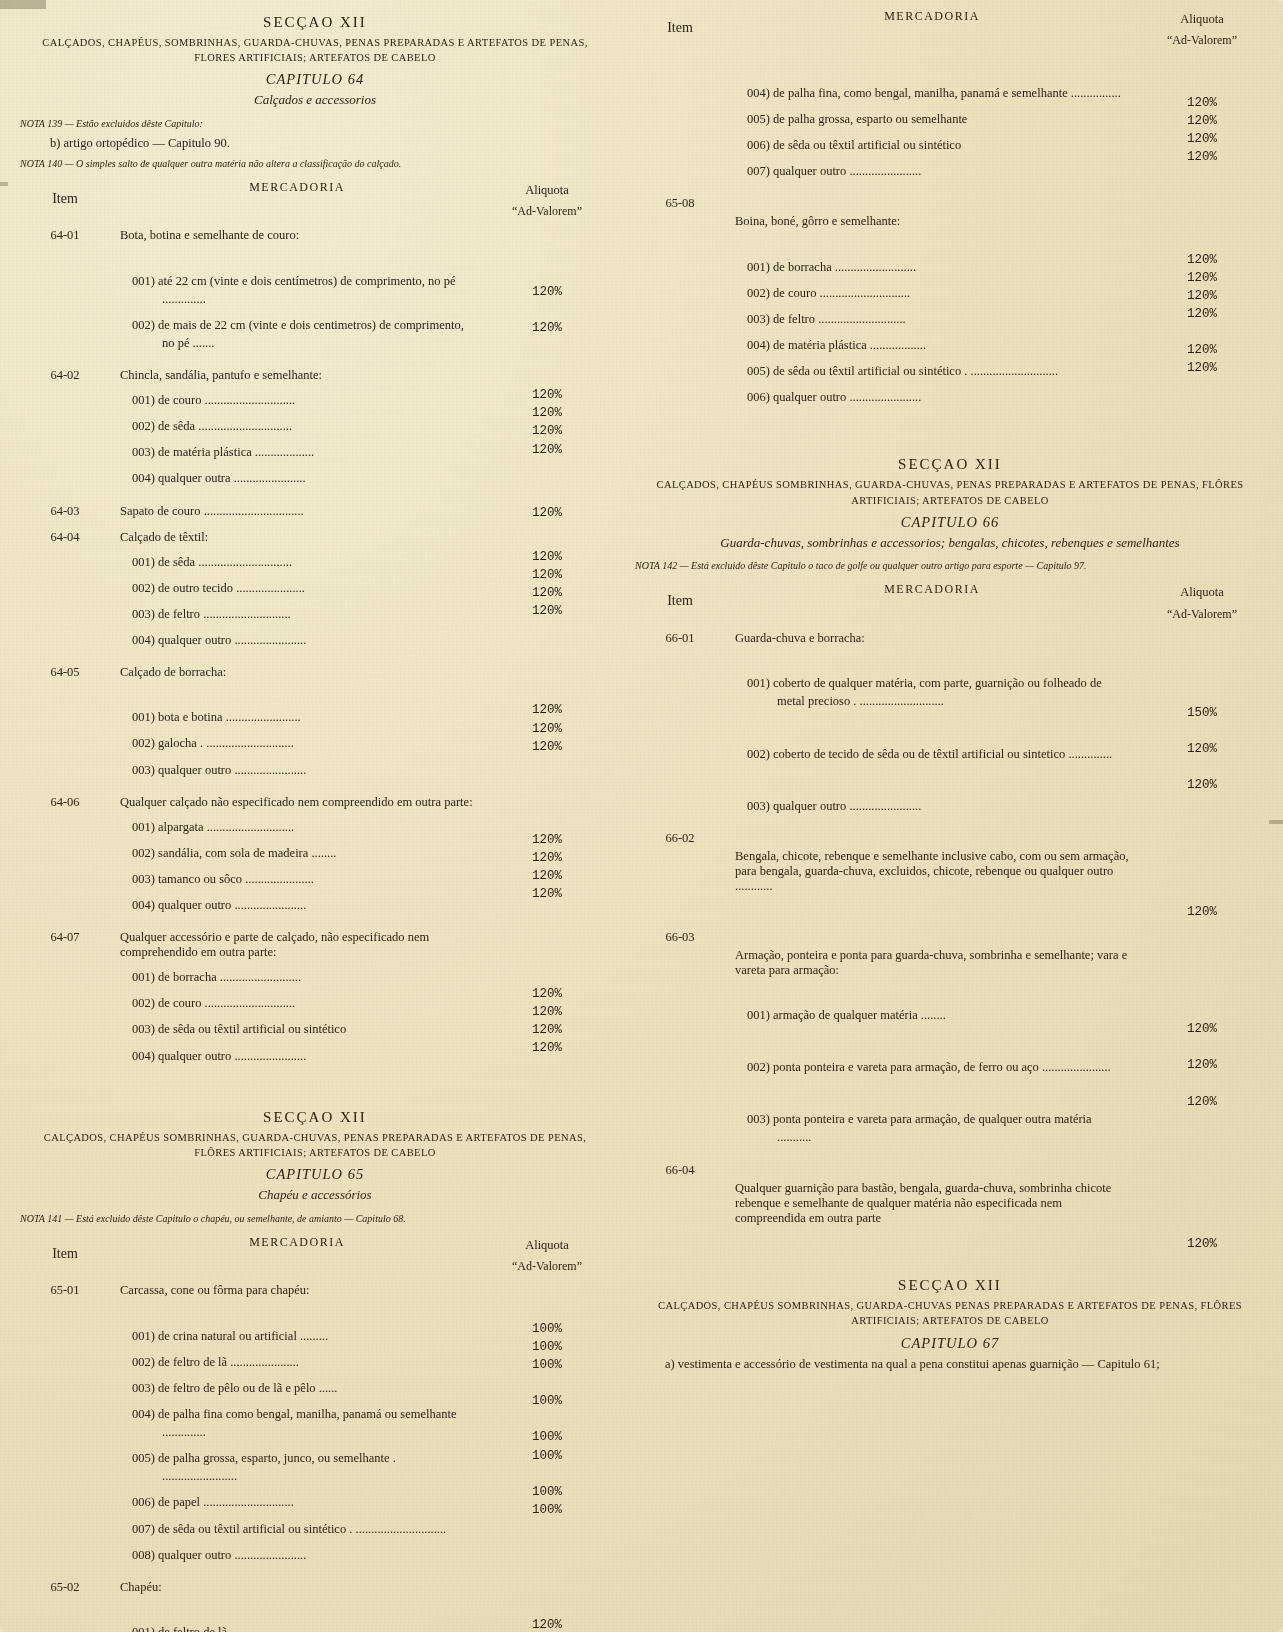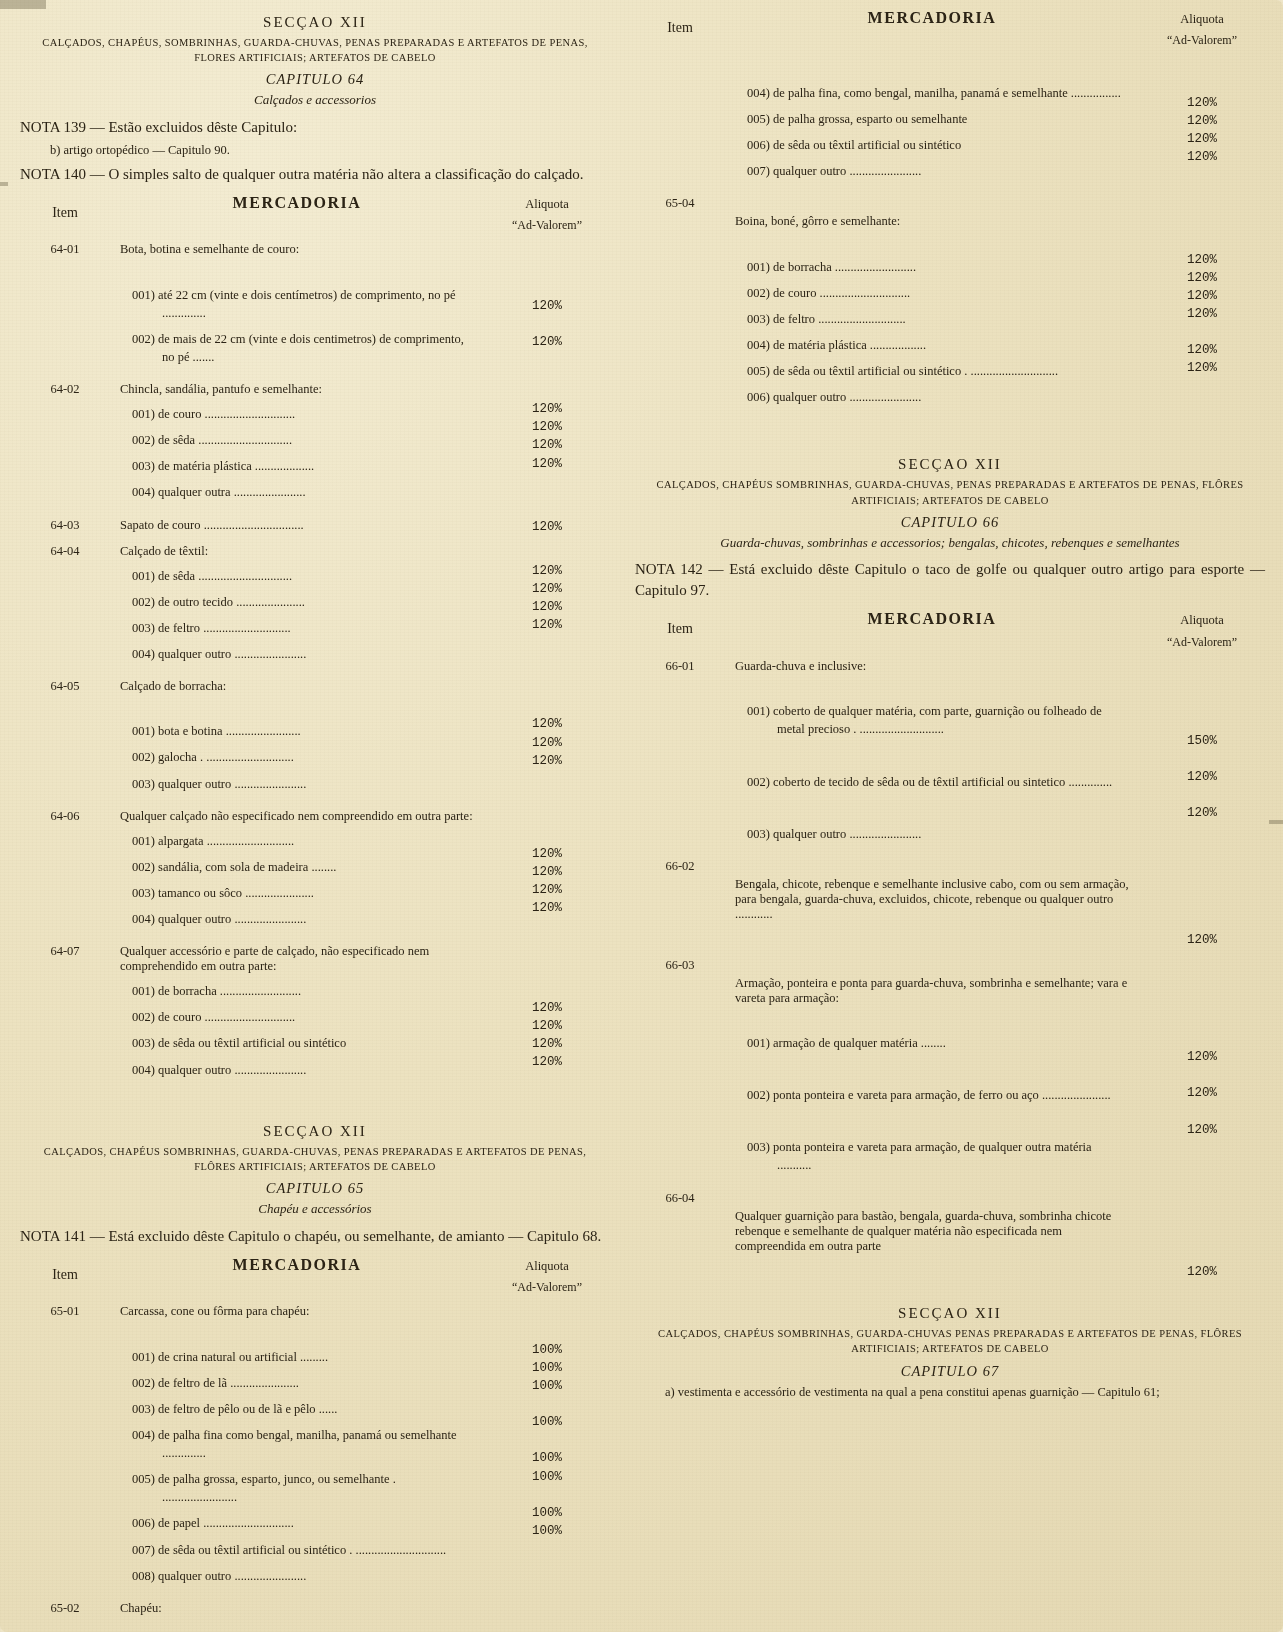--- a/index.html
+++ b/index.html
@@ -55,24 +55,25 @@
     letter-spacing:1px;
   }
   .captitle{
     text-align:center;
     font-style:italic;
     font-size:13px;
     margin:2px 0 8px 0;
     line-height:1.35;
   }
   .nota{
-    font-size:15px;
+    font-size:10px;
     line-height:1.4;
     margin:4px 0 3px 0;
     text-align:justify;
+    font-style:italic;
   }
   .nota-sub{
     font-size:12.5px;
     padding-left:30px;
     line-height:1.5;
     margin:1px 0;
   }
 
   table.tab{
     width:100%;
@@ -80,21 +81,21 @@
     margin-top:8px;
     font-size:12.5px;
   }
   table.tab th, table.tab td{
     border:0;
     vertical-align:top;
   }
   .rule-bot td{ border-bottom:2px solid #3a3020; }
 
   th.h-item{ width:86px; text-align:center; font-weight:normal; font-size:14px; padding:12px 0 12px 0;}
-  th.h-merc{ font-weight:bold; font-size:16px; letter-spacing:1.5px;}
+  th.h-merc{ font-weight:normal; font-size:12px; letter-spacing:1.5px;}
   th.h-aliq{ width:118px; text-align:center; font-weight:normal; font-size:12.5px; line-height:1.7;}
   th.h-aliq .a1{ display:block; }
   th.h-aliq .a2{ display:block; font-size:12px; }
 
   td.c-item{ width:86px; text-align:center; padding:6px 2px 2px 2px; white-space:nowrap;}
   td.c-merc{ padding:6px 6px 2px 10px; }
   td.c-aliq{ width:118px; text-align:center; padding:6px 4px 2px 4px; }
 
   .vline-l{ border-left:1.5px solid #3a3020; }
   .vline-r{ border-right:1.5px solid #3a3020; }
@@ -359,21 +360,21 @@
         <td class="c-aliq">
           <span class="spacer"></span>
           <span class="rate sp">120%</span>
           <span class="rate">120%</span>
           <span class="rate">120%</span>
           <span class="rate">120%</span>
         </td>
       </tr>
 
       <tr class="rule-bot">
-        <td class="c-item">65-04</td>
+        <td class="c-item">65-08</td>
         <td class="c-merc vline-l vline-r">
           <div class="spacer"></div>
           <div class="grp-title">Boina, boné, gôrro e semelhante:</div>
           <div class="spacer"></div>
           <div class="sub">001) de borracha ..........................</div>
           <div class="sub">002) de couro .............................</div>
           <div class="sub">003) de feltro ............................</div>
           <div class="sub">004) de matéria plástica ..................</div>
           <div class="sub">005) de sêda ou têxtil artificial ou sintético . ............................</div>
           <div class="sub">006) qualquer outro .......................</div>
@@ -407,21 +408,21 @@
         <th class="h-merc vline-l vline-r">MERCADORIA</th>
         <th class="h-aliq">
           <span class="a1">Aliquota</span>
           <span class="a2">“Ad-Valorem”</span>
         </th>
       </tr>
 
       <tr>
         <td class="c-item">66-01</td>
         <td class="c-merc vline-l vline-r">
-          <div class="grp-title">Guarda-chuva e inclusive:</div>
+          <div class="grp-title">Guarda-chuva e borracha:</div>
           <div class="spacer"></div>
           <div class="sub">001) coberto de qualquer matéria, com parte, guarnição ou folheado de metal precioso . ...........................</div>
           <div class="spacer"></div>
           <div class="sub">002) coberto de tecido de sêda ou de têxtil artificial ou sintetico ..............</div>
           <div class="spacer"></div>
           <div class="sub">003) qualquer outro .......................</div>
         </td>
         <td class="c-aliq">
           <span class="spacer"></span>
               <span class="spacer"></span>

